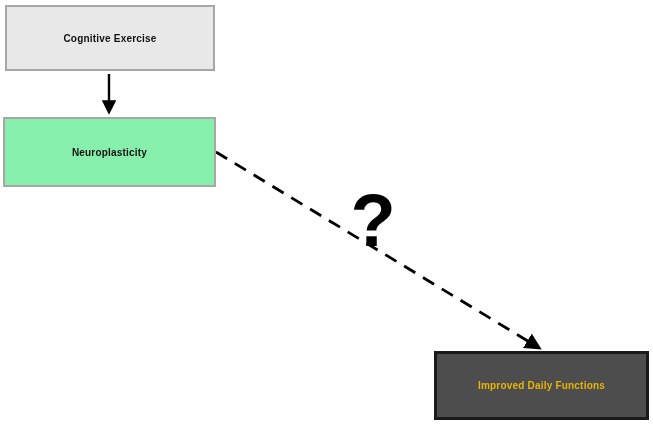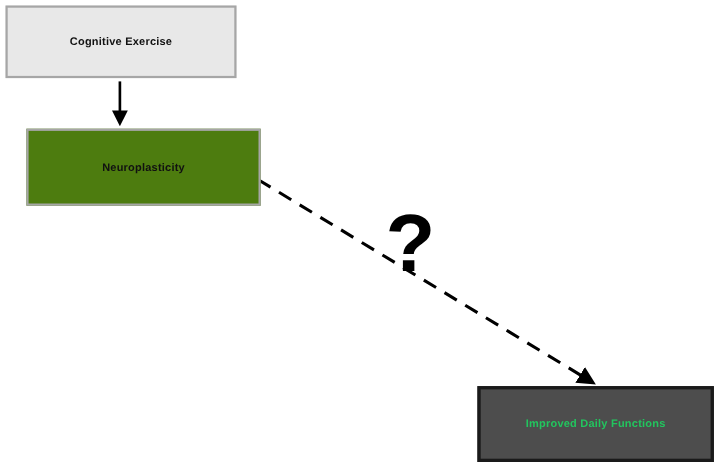--- a/index.html
+++ b/index.html
@@ -78,21 +78,21 @@
     <line x1="109" y1="74" x2="109" y2="109" stroke="#000000" stroke-width="2.4" marker-end="url(#arrowhead)"></line>
     <line x1="216" y1="152" x2="536" y2="346" stroke="#000000" stroke-width="2.8" stroke-dasharray="13 9" marker-end="url(#arrowhead)"></line>
   </svg>
 
   <div class="edge-label">?</div>
 
   <div class="node node-light" style="background-color: rgb(232, 232, 232); border-color: rgb(166, 166, 166); color: rgb(17, 17, 17);">
     <span>Cognitive Exercise</span>
   </div>
 
-  <div class="node node-light2" style="background-color: #4d7c0f; border-color: rgb(166, 166, 166); color: rgb(17, 17, 17); margin-left: 21px;">
+  <div class="node node-light2" style="background-color: #86efac; border-color: rgb(166, 166, 166); color: rgb(17, 17, 17);">
     <span>Neuroplasticity</span>
   </div>
 
-  <div class="node node-dark" style="background-color: rgb(77, 77, 77); border-color: rgb(26, 26, 26); color: #22c55e;">
+  <div class="node node-dark" style="background-color: rgb(77, 77, 77); border-color: rgb(26, 26, 26); color: #eab308;">
     <span>Improved Daily Functions</span>
   </div>
 
 </div>
 
 </body></html>

